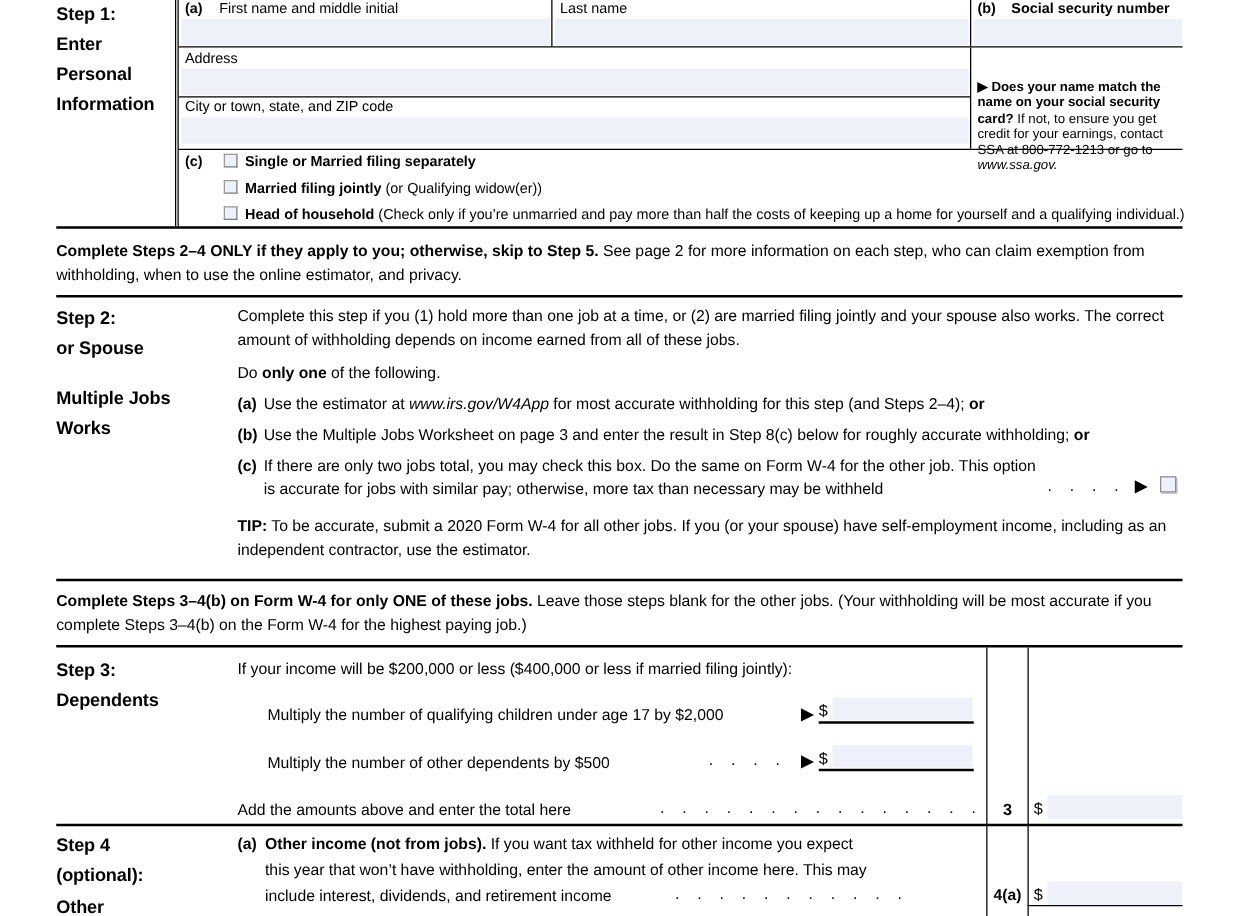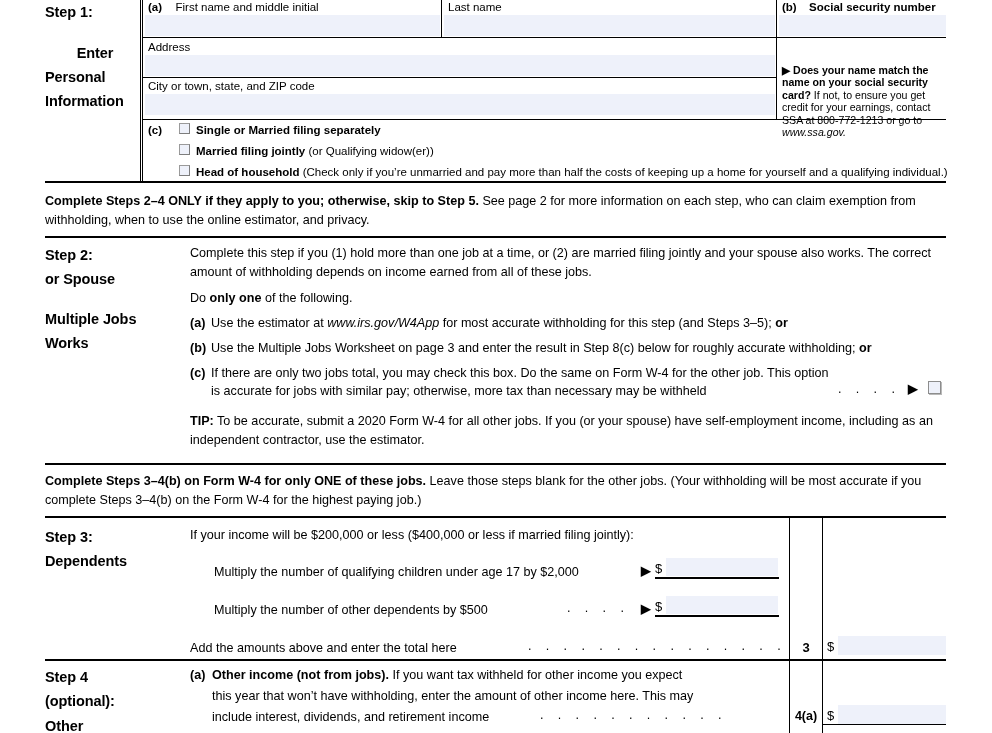--- a/index.html
+++ b/index.html
@@ -113,21 +113,21 @@
     line-height: 12.4px;
   }
 </style>
 </head>
 <body>
 
 <div id="form">
 
   <div class="steplabel" style="left:45px; top:0px; width:100px;">
     <div>Step 1:</div>
-    <div style="margin-top:17px;text-align:center;">Enter</div>
+    <div style="">Enter</div>
     <div>Personal</div>
     <div>Information</div>
   </div>
 
   <div class="vrule" style="left:140px; top:0px; height:181px;"></div>
   <div class="vrule" style="left:142px; top:0px; height:181px;"></div>
 
   <div class="caption" style="left:148px; top:1px;">
     <span class="b">(a)</span>
     <span style="display:inline-block;width:7px;"></span>
@@ -198,21 +198,21 @@
   </div>
 
   <div class="body-text" style="left:190px; top:244px; width:758px;">Complete this step if you (1) hold more than one job at a time, or (2) are married filing jointly and your spouse also works. The correct amount of withholding depends on income earned from all of these jobs.</div>
 
   <div class="body-text" style="left:190px; top:289px;">
     <span>Do </span><span class="b">only one</span><span> of the following.</span>
   </div>
 
   <div class="body-text b" style="left:190px; top:314px;">(a)</div>
   <div class="body-text" style="left:211px; top:314px; width:740px;">
-    <span>Use the estimator at </span><span class="i">www.irs.gov/W4App</span><span> for most accurate withholding for this step (and Steps 3–5); </span><span class="b">or</span>
+    <span>Use the estimator at </span><span class="i">www.irs.gov/W4App</span><span> for most accurate withholding for this step (and Steps 2–4); </span><span class="b">or</span>
   </div>
 
   <div class="body-text b" style="left:190px; top:339px;">(b)</div>
   <div class="body-text" style="left:211px; top:339px; width:740px;">
     <span>Use the Multiple Jobs Worksheet on page 3 and enter the result in Step 8(c) below for roughly accurate withholding; </span><span class="b">or</span>
   </div>
 
   <div class="body-text b" style="left:190px; top:364px;">(c)</div>
   <div class="body-text" style="left:211px; top:364px; width:740px;">If there are only two jobs total, you may check this box. Do the same on Form W-4 for the other job. This option</div>
   <div class="body-text" style="left:211px; top:382px;">is accurate for jobs with similar pay; otherwise, more tax than necessary may be withheld</div>

